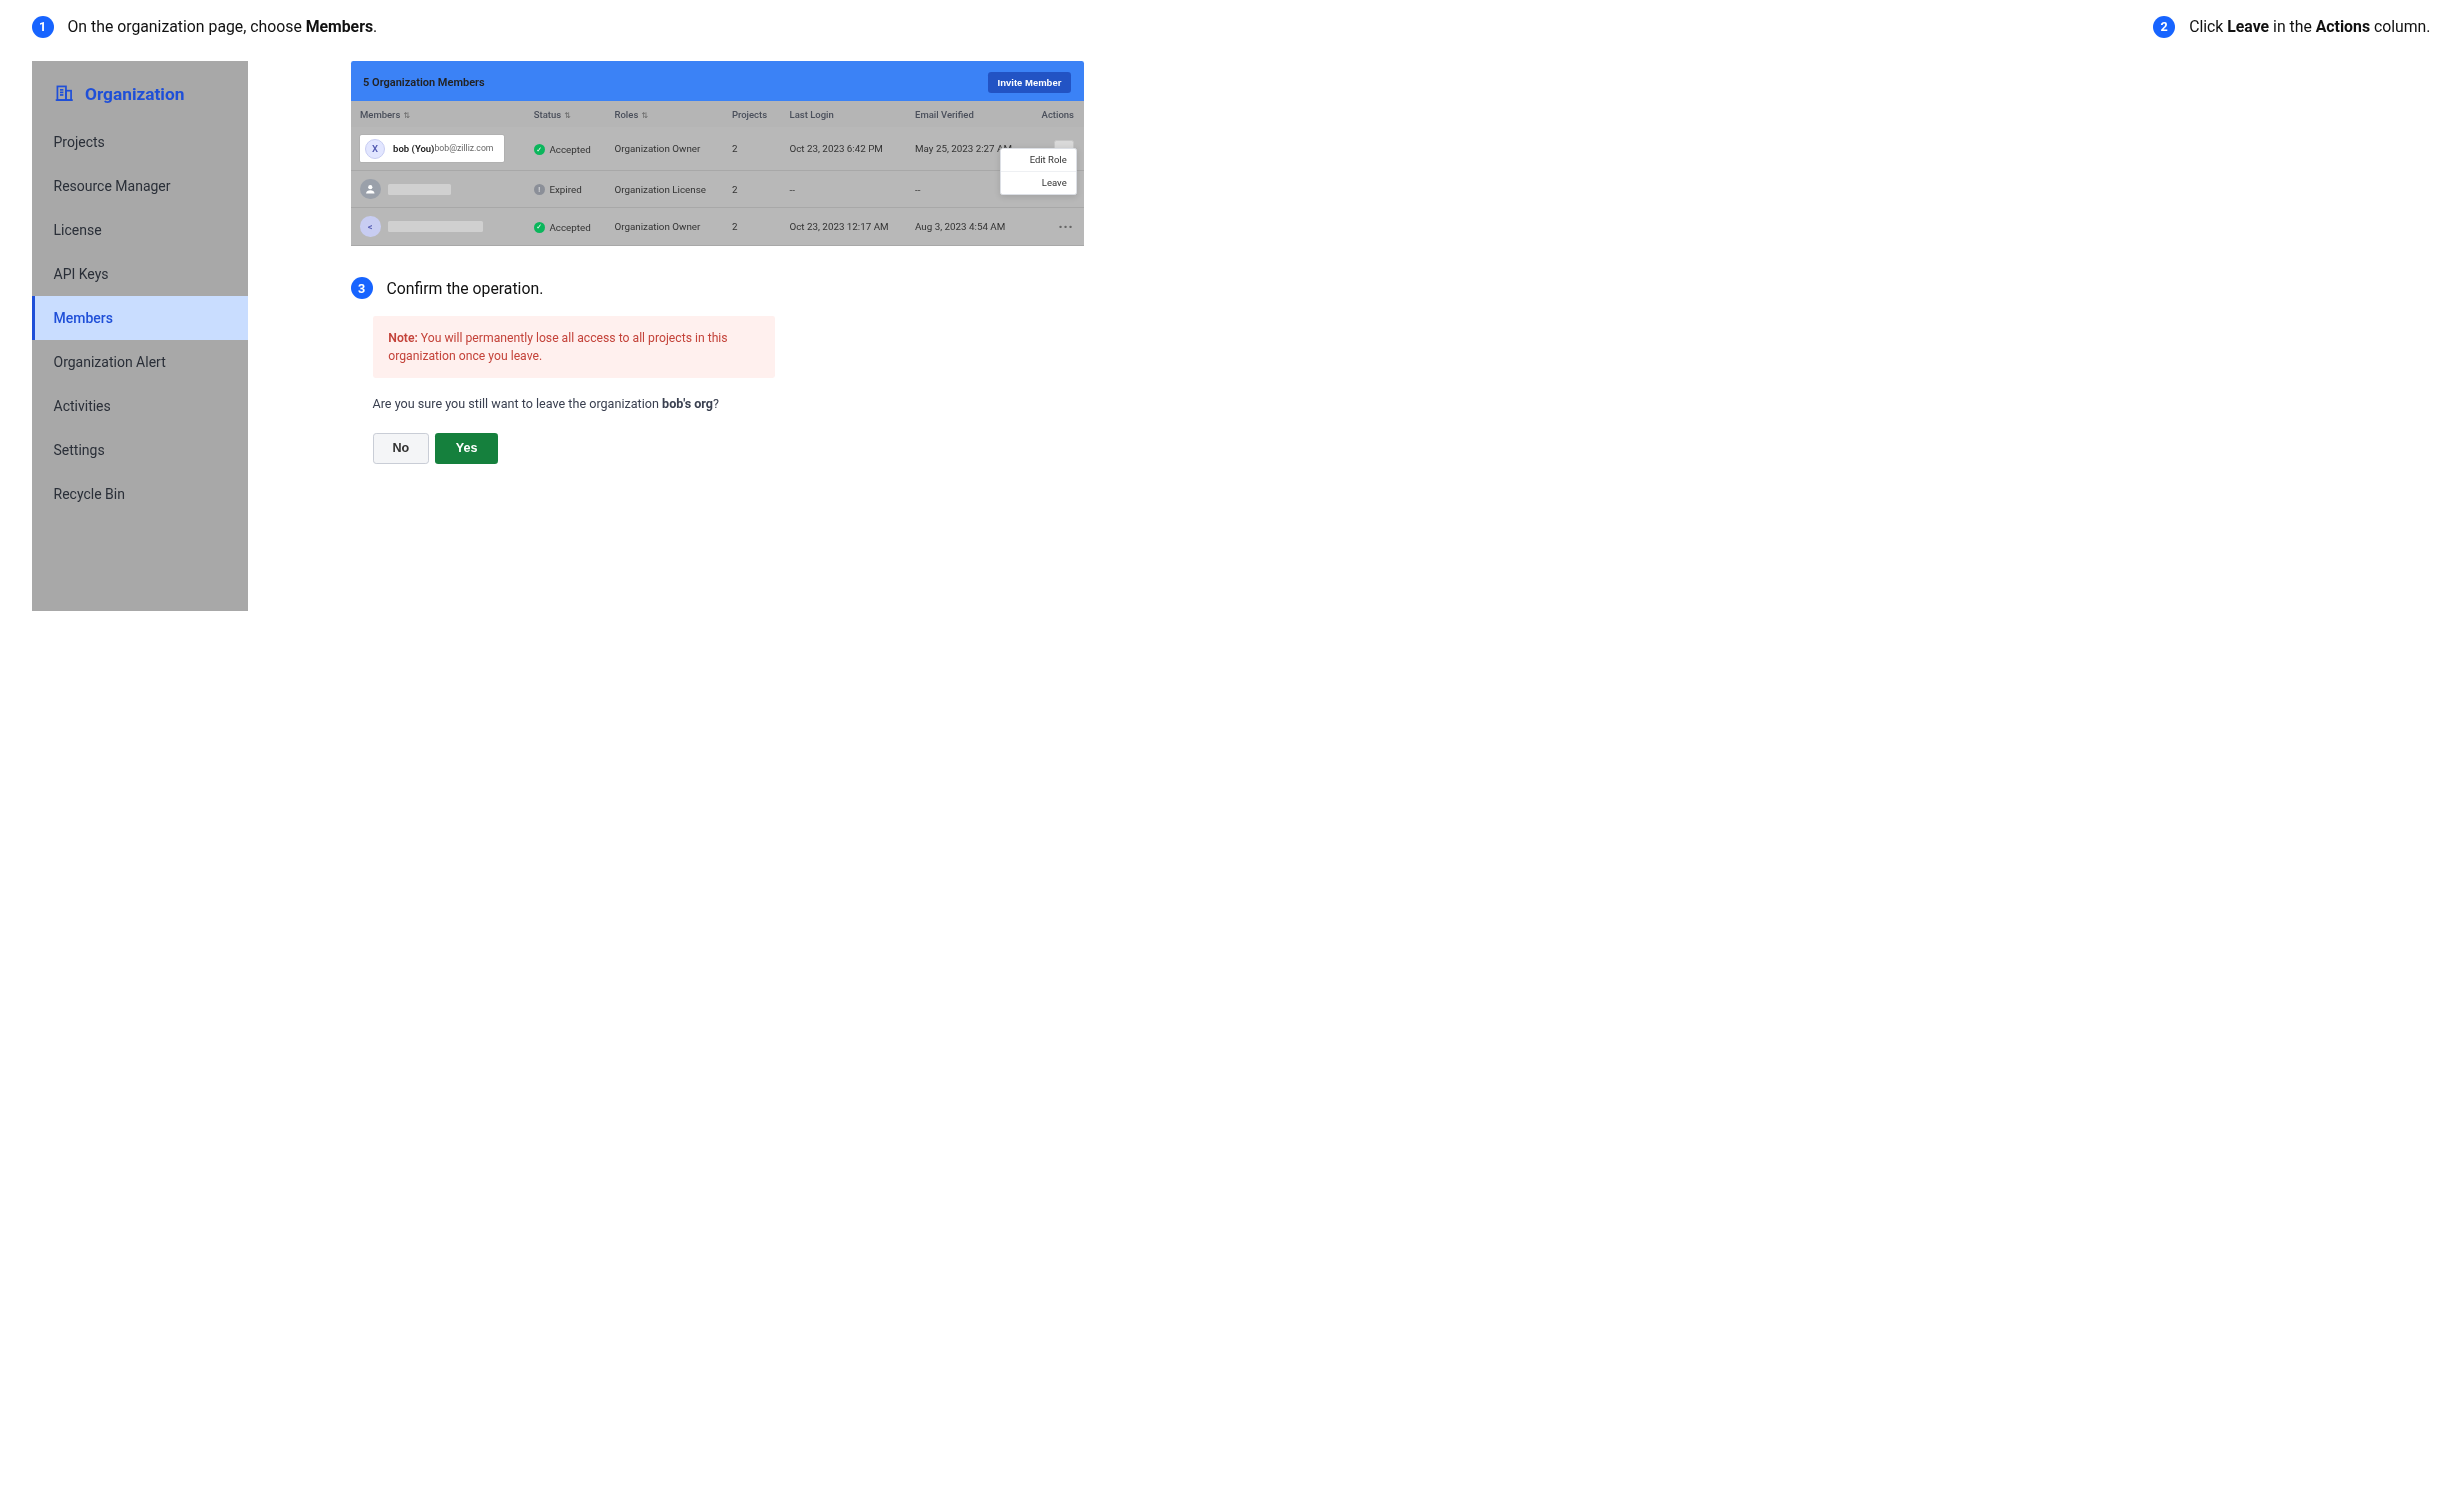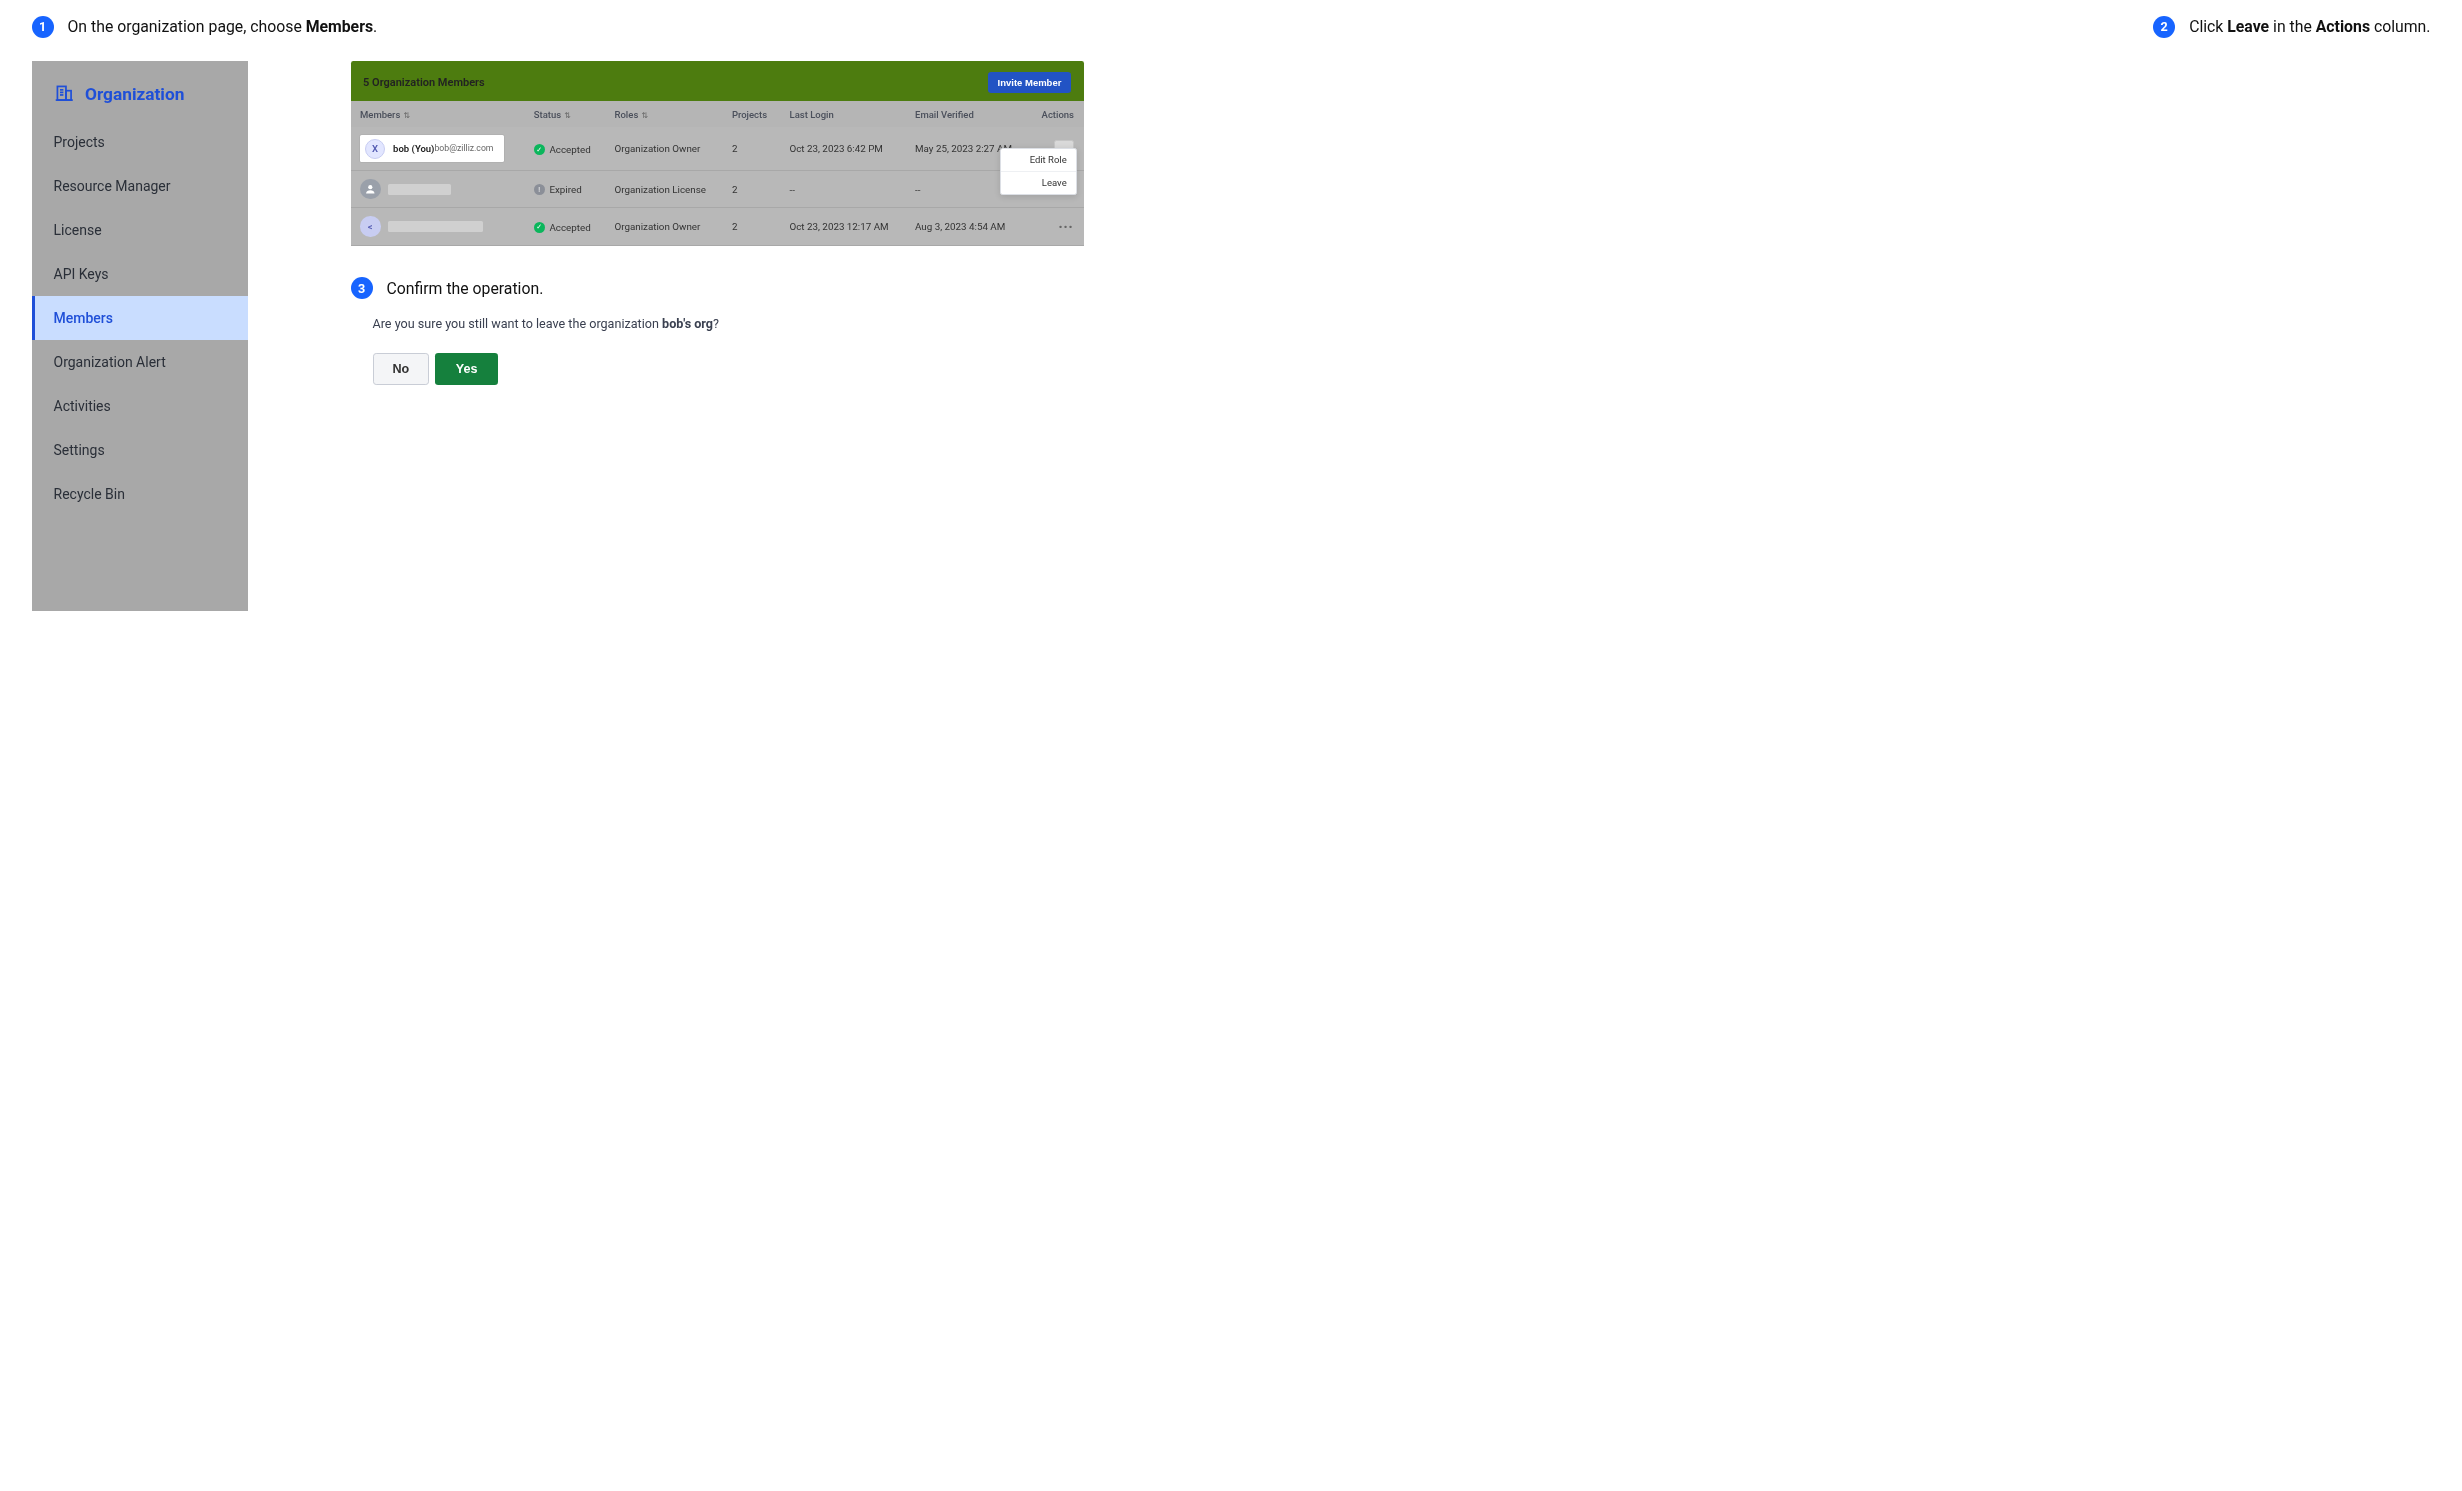--- a/index.html
+++ b/index.html
@@ -39,21 +39,21 @@
   .sidebar-item.active {
     background: #c9ddff; color: #1f4fd8; border-left: 3.2px solid #1f4fd8;
     padding-left: 19px; font-weight: 500;
   }
 
   
   .right-area { margin-left: 319px; }
 
   
   .members-panel {
-    background: #4d7c0f; border-radius: 2.4px; padding: 0; position: relative;
+    background: #3b82f6; border-radius: 2.4px; padding: 0; position: relative;
     width: 733px; max-width: 100%;
   }
   .members-topbar {
     display: flex; justify-content: space-between; align-items: center;
     padding: 11px 12.6px 7.9px 12.6px;
   }
   .members-count { font-size: 11px; font-weight: 600; color: #222; }
   .invite-btn {
     background: #2253c4; color: #fff; border: none; border-radius: 3.2px;
     padding: 4.7px 9.5px; font-size: 9.5px; font-weight: 600; cursor: pointer;
@@ -276,20 +276,23 @@
         </tbody>
       </table>
     </div>
 
     <div class="step3-block">
       <div class="step-row">
         <span class="step-badge">3</span>
         <span class="step-text">Confirm the operation.</span>
       </div>
       <div class="dialog-wrap">
+        <div class="note-box">
+          <span class="note-label">Note:</span><span> You will permanently lose all access to all projects in this organization once you leave.</span>
+        </div>
         <div class="confirm-text">
           <span>Are you sure you still want to leave the organization </span><b>bob's org</b><span>?</span>
         </div>
         <div class="dialog-buttons">
           <button class="btn-no">No</button>
           <button class="btn-yes">Yes</button>
         </div>
       </div>
     </div>
 

